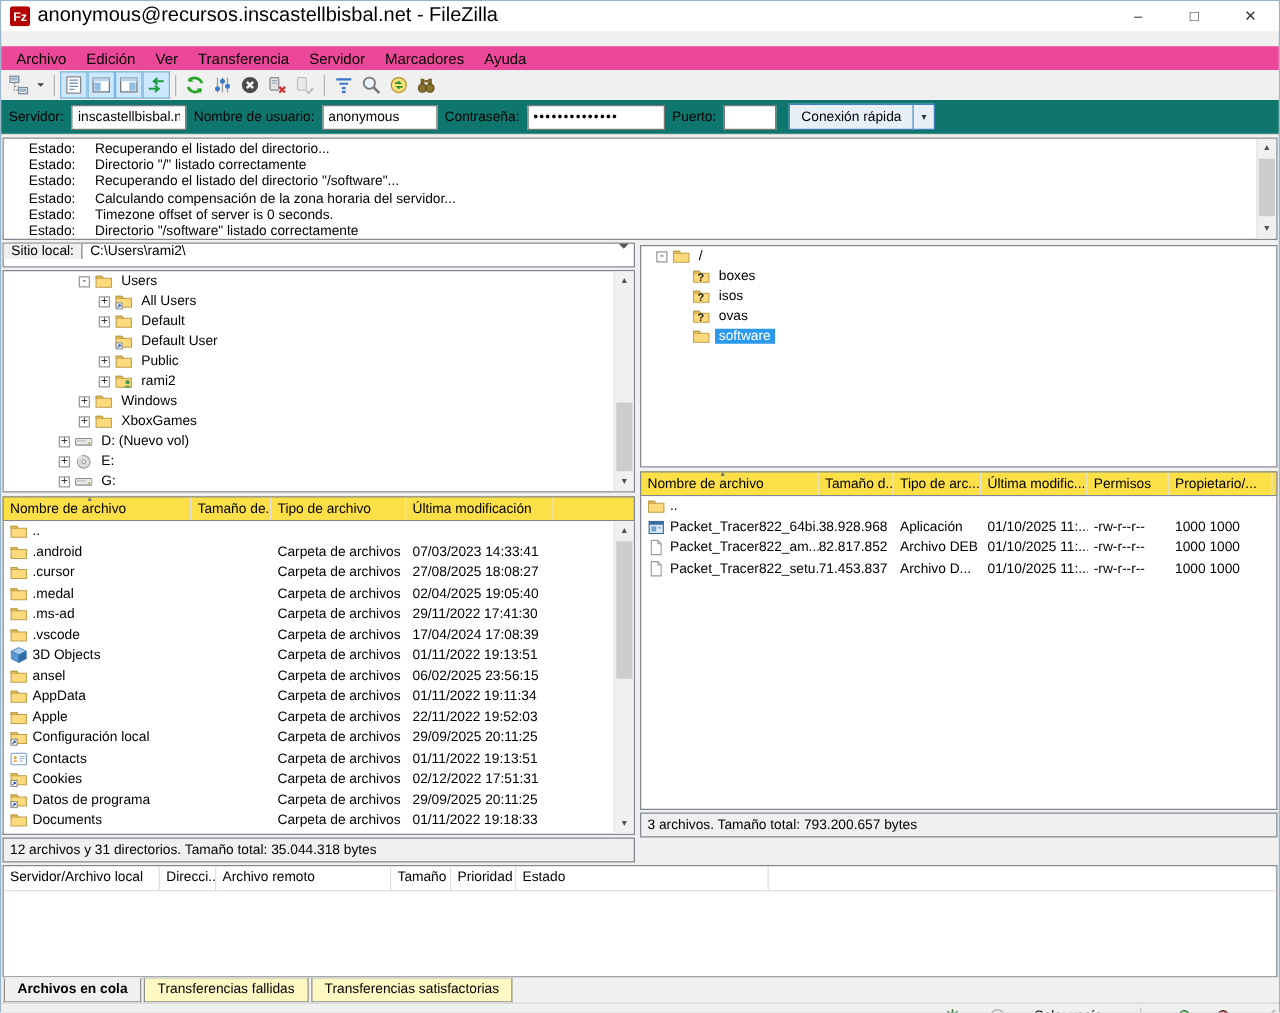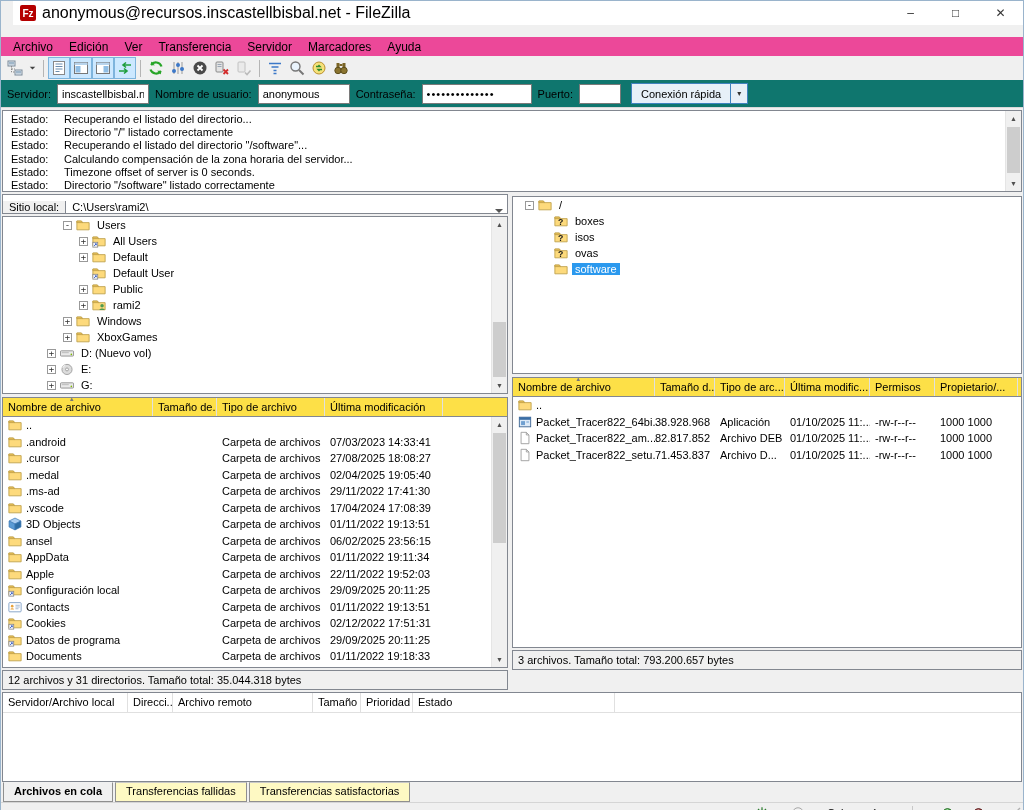--- a/index.html
+++ b/index.html
@@ -1,21 +1,21 @@
 <!DOCTYPE html>
 <html><head>
 <meta charset="utf-8">
 <style>
   * { box-sizing: border-box; margin:0; padding:0; }
   html,body { width:1024px; height:810px; }
   body { font-family:"Liberation Sans",sans-serif; font-size:11px; color:#000; background:#f0f0f0; overflow:hidden; }
   .window { width:1024px; height:810px; display:flex; flex-direction:column; background:#f0f0f0; border:1px solid #9ab4cc; }
 
   
-  .titlebar { height:24px; background:#fff; display:flex; align-items:center; padding-left:7px; flex:none;margin-left:12px; }
+  .titlebar { height:24px; background:#fff; display:flex; align-items:center; padding-left:7px; flex:none; }
   .titlebar .app-icon { width:16px; height:16px; margin-right:6px; flex:none; }
   .titlebar .title { font-size:16px; flex:1; white-space:nowrap; }
   .win-controls { display:flex; height:100%; }
   .win-btn { width:45px; height:100%; display:flex; align-items:center; justify-content:center; font-size:12px; color:#333; background:transparent; border:none; }
 
   
   .menubar { height:19px; display:flex; align-items:flex-end; padding-left:4px; flex:none; background:#ec4899;margin-top:12px; }
   .menu-item { padding:2px 8px; font-size:12px; }
 
   
@@ -29,37 +29,37 @@
   
   .quickconnect { height:28px; display:flex; align-items:center; gap:6px; padding:0 6px; flex:none; background:#0f766e; border-bottom:1px solid #d9d9d9; }
   .quickconnect label { white-space:nowrap; }
   .qc-input { height:20px; border:1px solid #7a7a7a; background:#fff; font-family:inherit; font-size:11px; padding:0 4px; }
   .w-server { width:92px; } .w-user { width:92px; } .w-pass { width:110px; letter-spacing:1px; } .w-port { width:42px; }
   .qc-btn { height:21px; border:1px solid #3f82bf; background:#e7f0f8; font-family:inherit; font-size:11px; padding:0 9px; }
   .qc-dd { height:21px; width:17px; border:1px solid #3f82bf; border-left:none; background:#e7f0f8; font-size:8px; color:#333; padding:0; }
 
   
   .log-wrap { height:82px; margin:2px 1px 0 1px; background:#fff; border:1px solid #828790; position:relative; overflow:hidden; flex:none; }
-  .log-inner { padding:2px 20px 2px 8px; }
+  .log-inner { padding:2px 20px 2px 20px; }
   .log-line { line-height:13.2px; white-space:nowrap; }
   .log-type { display:inline-block; width:53px; }
 
   
   .vscroll { position:absolute; top:0; right:0; bottom:0; width:16px; background:#f0f0f0; border-left:1px solid #e5e5e5; }
   .sarrow { position:absolute; left:0; right:0; height:15px; display:flex; align-items:center; justify-content:center; font-size:7px; color:#505050; }
   .sarrow.up { top:0; } .sarrow.down { bottom:0; }
   .sthumb { position:absolute; left:1px; right:1px; background:#cdcdcd; }
 
   
   .panes { display:flex; margin:2px 1px 0 1px; height:496px; flex:none; }
   .pane { display:flex; flex-direction:column; }
   .pane-left { width:506px; flex:none; }
   .splitter-v { width:4px; flex:none; background:#f0f0f0; }
   .pane-right { flex:1; }
-  .pane-head { height:20px; border:1px solid #828790; background:#fff; display:flex; align-items:flex-end; flex:none; }
+  .pane-head { height:20px; border:1px solid #828790; background:#fff; display:flex; align-items:flex-start; flex:none; }
   .ph-label { background:#f0f0f0; border-right:1px solid #828790; padding:0 6px; display:flex; align-items:center; white-space:nowrap; }
   .ph-value { flex:1; padding:0 6px; display:flex; align-items:center; white-space:nowrap; overflow:hidden; }
   .ph-chevron { width:16px; display:flex; align-items:center; justify-content:center; }
   .caret-down { width:0; height:0; border-left:4px solid transparent; border-right:4px solid transparent; border-top:4px solid #555; display:inline-block; }
 
   .tree-box { margin-top:2px; height:178px; border:1px solid #828790; background:#fff; position:relative; overflow:hidden; flex:none; }
   .trow { display:flex; align-items:center; height:16px; white-space:nowrap; }
   .expander { width:9px; height:9px; border:1px solid #999; background:#fff; font-size:9px; line-height:7px; text-align:center; margin-right:4px; flex:none; color:#333; font-family:"DejaVu Sans Mono",monospace; }
   .expander.empty { border:none; background:transparent; }
   .tlabel { padding:0 3px; }

